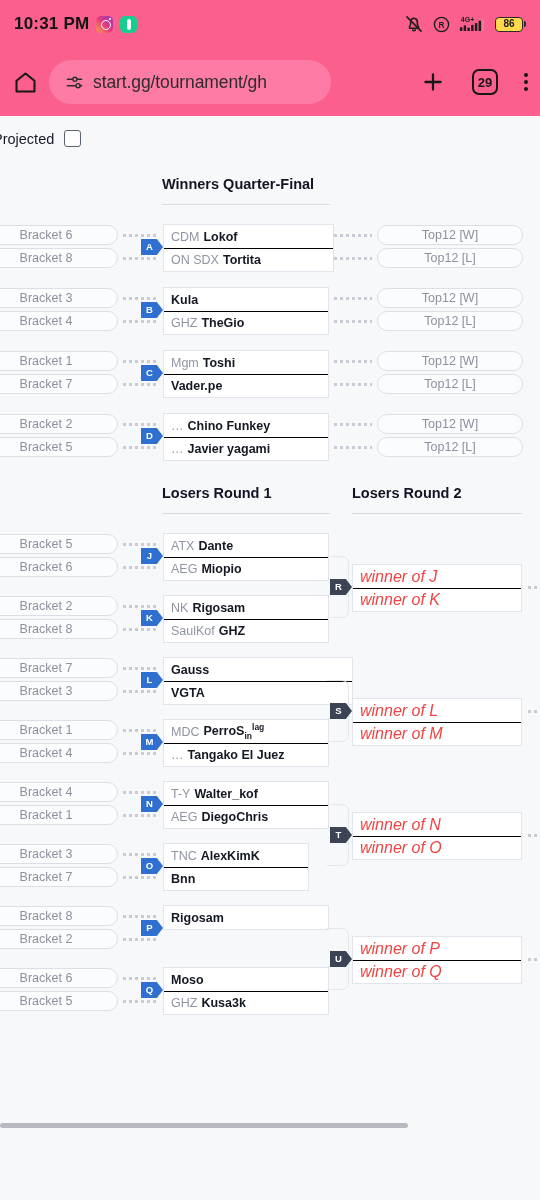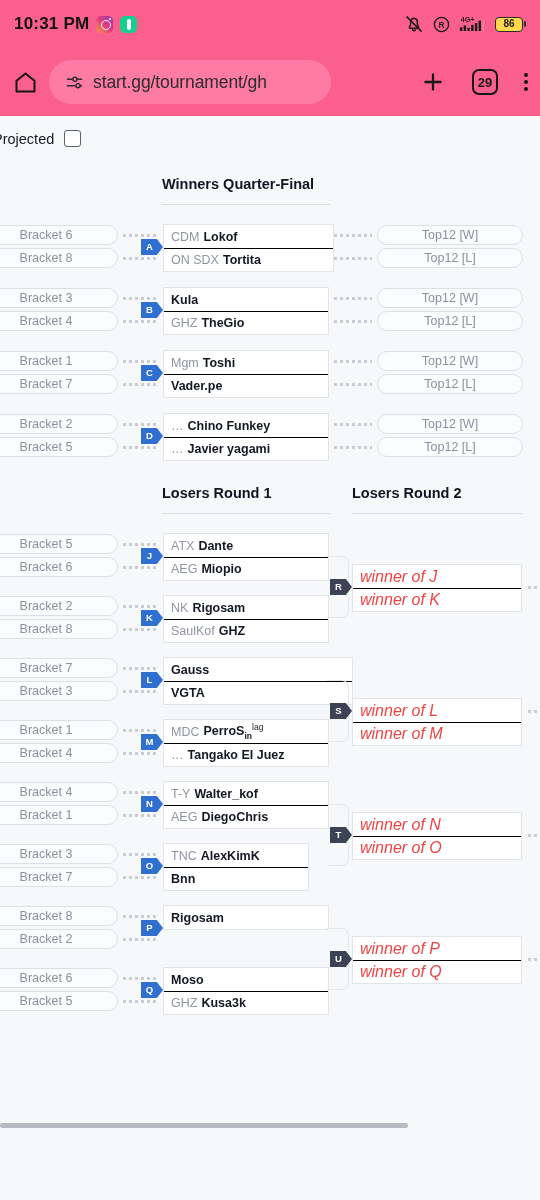--- a/index.html
+++ b/index.html
@@ -151,21 +151,21 @@
     background: #ffffff; border: 1px solid #e1e4ea;
   }
   .slot {
     height: 23px; display: flex; align-items: center;
     padding-left: 7px; gap: 4px; overflow: hidden;
   }
   .slot + .slot { border-top: 1px solid #000000; }
   .pfx { font-size: 12.5px; color: #8f95a1; white-space: nowrap; }
   .nm  { font-size: 12.5px; color: #141823; font-weight: 700; white-space: nowrap; }
   .nm sub { font-size: 8.5px; font-weight: 700; }
-  .nm sup { font-size: 8.5px; font-weight: 400; }
+  .nm sup { font-size: 8.5px; font-weight: 700; }
 
   
   .match.proj { background: #fff; border: 1px solid #e1e4ea; }
   .match.proj .slot { height: 23px; }
   .proj-txt {
     font-size: 16px; color: #ef4444; font-style: italic; white-space: nowrap;
   }
 
   
   .badge {

